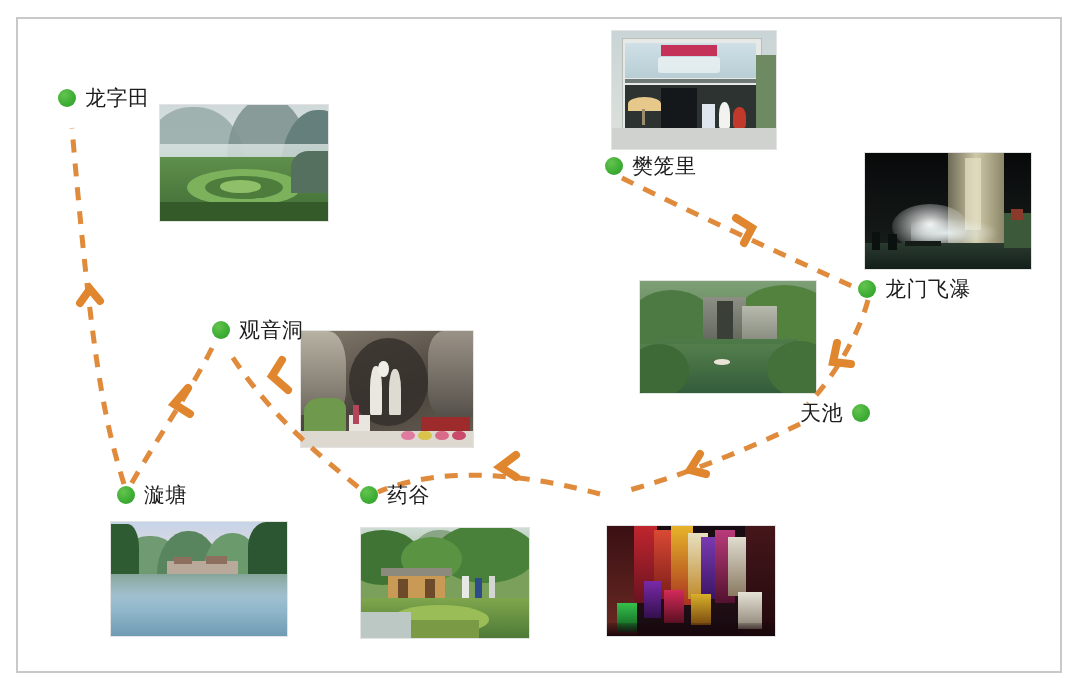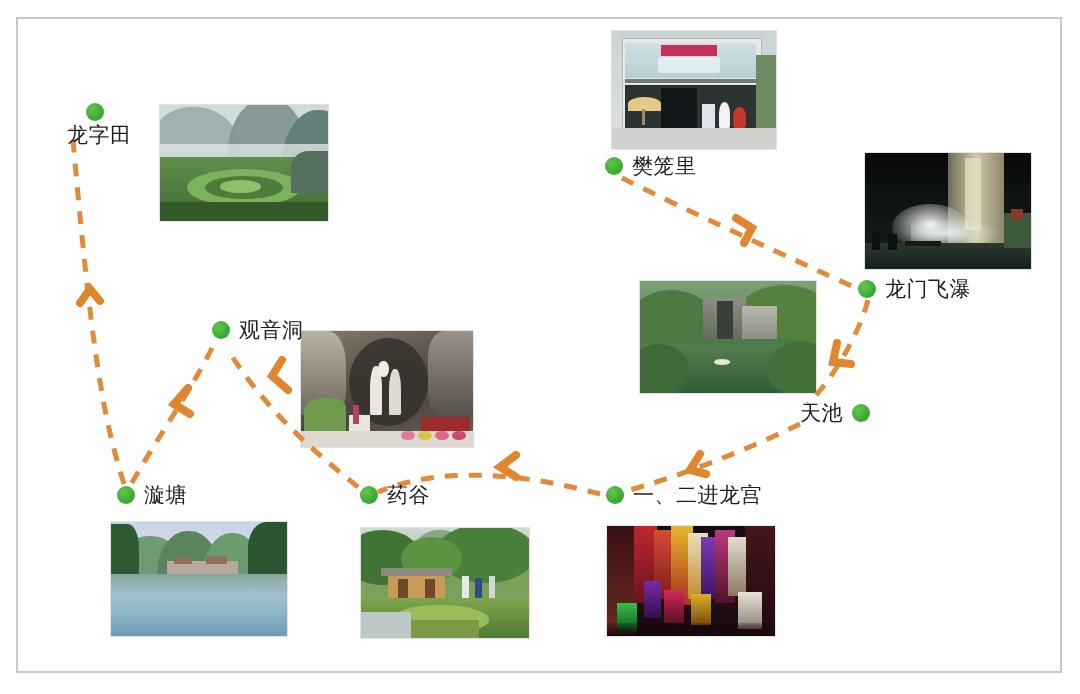--- a/index.html
+++ b/index.html
@@ -247,21 +247,21 @@
       <polyline points="80,303 90,289 100,301"></polyline>
       <polyline points="188,388 174,404 190,414"></polyline>
       <polyline points="288,390 272,376 282,360"></polyline>
       <polyline points="516,455 500,467 516,477"></polyline>
       <polyline points="700,454 690,470 706,474"></polyline>
       <polyline points="837,343 833,362 851,364"></polyline>
       <polyline points="736,218 752,228 744,243"></polyline>
     </g>
   </svg>
 
-  <div class="node" id="node-longzitian" style="left: 58px; top: 103px; flex-direction: column;">
+  <div class="node" id="node-longzitian" style="left: 58px; top: 84px;">
     <span class="dot" style="background-color: rgb(63, 176, 58);"></span>
     <span class="node-label">龙字田</span>
   </div>
 
   <div class="node" id="node-fanlongli" style="left: 605px; top: 152px;">
     <span class="dot" style="background-color: rgb(63, 176, 58);"></span>
     <span class="node-label">樊笼里</span>
   </div>
 
   <div class="node" id="node-longmenfepu" style="left: 858px; top: 275px; justify-content: space-between;">
@@ -282,18 +282,14 @@
   <div class="node" id="node-xuantang" style="left: 117px; top: 481px;">
     <span class="dot" style="background-color: rgb(63, 176, 58);"></span>
     <span class="node-label">漩塘</span>
   </div>
 
   <div class="node" id="node-yaogu" style="left: 360px; top: 481px;">
     <span class="dot" style="background-color: rgb(63, 176, 58);"></span>
     <span class="node-label">药谷</span>
   </div>
 
-  <div class="node" id="node-longgong" style="left: 606px; top: 481px;">
-    <span class="dot" style="background-color: rgb(63, 176, 58);"></span>
-    <span class="node-label">一、二进龙宫</span>
-  </div>
 
 </div>
 
 </body></html>

